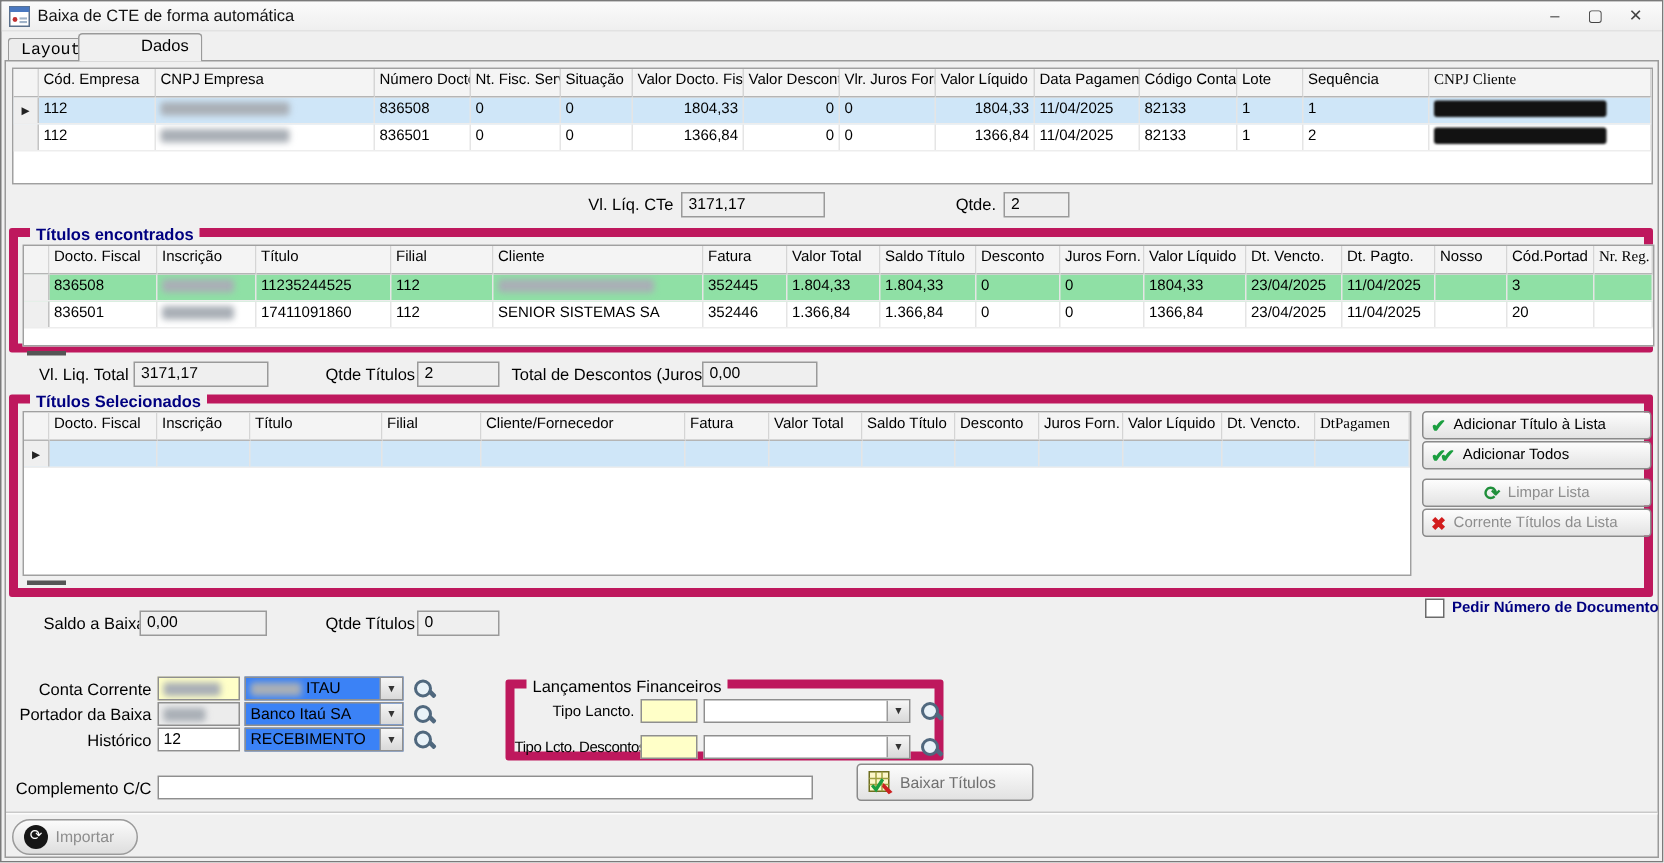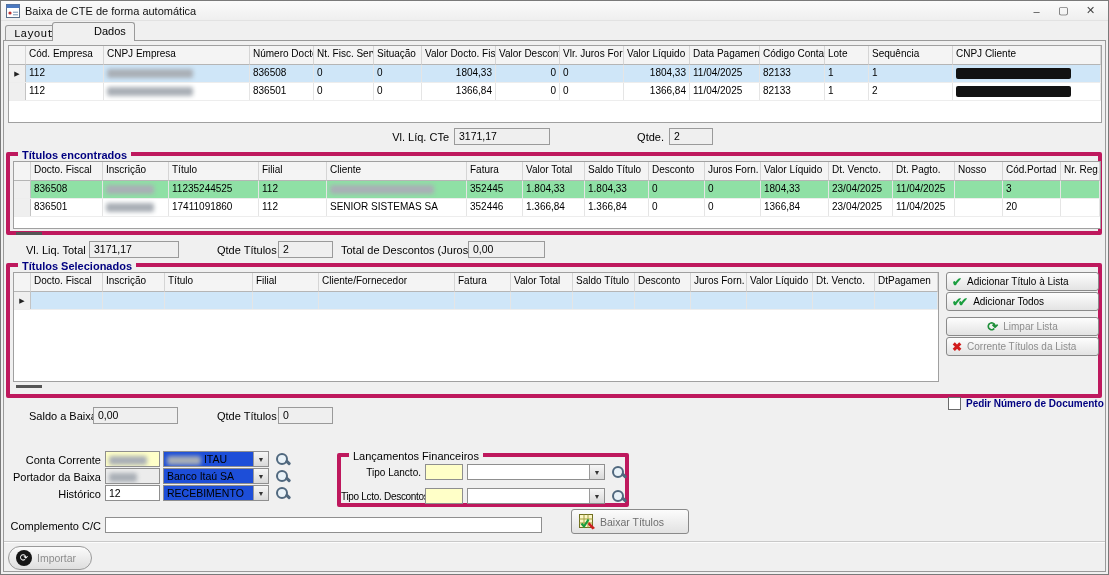--- a/index.html
+++ b/index.html
@@ -19,50 +19,50 @@
   .tab.inactive { top:24px; height:16px; }
   .tab.active { top:21px; height:19px; background:#f0f0f0; z-index:5;padding-left:41px; }
   .tabpage { position:absolute; top:39px; left:2px; right:2px; bottom:2px; border:1px solid #9a9a9a; background:#f0f0f0; }
 
   
   .grid { position:absolute; background:#fff; border:1px solid #a0a0a0; overflow:hidden; font-size:10px; }
   .gh { display:flex; height:19px; }
   .gh .gc { background:#f4f4f4; border-right:1px solid #d5d5d5; border-bottom:1px solid #b5b5b5; }
   .gr { display:flex; height:18px; border-bottom:1px solid #ededed; }
   .gc { flex:none; padding:2px 3px; overflow:hidden; white-space:nowrap; border-right:1px solid #e5e5e5; }
-  .gc.last { flex:1 1 auto; }
+  .gc.last { flex:1 1 auto;font-family:Liberation Serif, serif; }
   .gc.r { text-align:right; }
   .ind { flex:none; width:17px; background:#efefef; border-right:1px solid #c3c3c3; display:flex; align-items:center; justify-content:center; font-size:7px; color:#222; }
   .row-blue { background:#cfe6f8; }
   .row-green { background:#8fe0a5; }
 
   .g1 .c0{width:78px}.g1 .c1{width:146px}.g1 .c2{width:64px}.g1 .c3{width:60px}.g1 .c4{width:48px}
   .g1 .c5{width:74px}.g1 .c6{width:64px}.g1 .c7{width:64px}.g1 .c8{width:66px}.g1 .c9{width:70px}
   .g1 .c10{width:65px}.g1 .c11{width:44px}.g1 .c12{width:84px}
 
   .g2 .c0{width:72px}.g2 .c1{width:66px}.g2 .c2{width:90px}.g2 .c3{width:68px}.g2 .c4{width:140px}
   .g2 .c5{width:56px}.g2 .c6{width:62px}.g2 .c7{width:64px}.g2 .c8{width:56px}.g2 .c9{width:56px}
   .g2 .c10{width:68px}.g2 .c11{width:64px}.g2 .c12{width:62px}.g2 .c13{width:48px}.g2 .c14{width:58px}
 
   .g3 .c0{width:72px}.g3 .c1{width:62px}.g3 .c2{width:88px}.g3 .c3{width:66px}.g3 .c4{width:136px}
   .g3 .c5{width:56px}.g3 .c6{width:62px}.g3 .c7{width:62px}.g3 .c8{width:56px}.g3 .c9{width:56px}
   .g3 .c10{width:66px}.g3 .c11{width:62px}
 
   
-  .groupbox { position:absolute; border:4px solid #be185d; border-radius:2px; }
+  .groupbox { position:absolute; border:6px solid #be185d; border-radius:2px; }
   .gb-caption { position:absolute; top:-7px; left:8px; background:#f0f0f0; padding:0 4px; font-weight:bold; color:#000080; font-size:11px; line-height:12px; }
 
   
   .lbl { position:absolute; font-size:11px; white-space:nowrap;text-align:right; }
   .lbl.rt { text-align:right; }
   .display { position:absolute; height:17px; background:#efefef; border:1px solid #9a9a9a; padding:1px 4px; font-size:10.5px; overflow:hidden; white-space:nowrap; }
   .sfield { position:absolute; height:16px; border:1px solid #8f8f8f; background:#fff; padding:1px 3px; font-size:10.5px; overflow:hidden; white-space:nowrap; }
   .sfield.yellow { background:#ffffc8; }
   .sfield.gray { background:#ececec; }
-  .combo { position:absolute; height:16px; border:1px solid #8f8f8f; background:#1d4ed8; display:flex; align-items:stretch; overflow:hidden; }
+  .combo { position:absolute; height:16px; border:1px solid #8f8f8f; background:#3b82f6; display:flex; align-items:stretch; overflow:hidden; }
   .combo.white { background:#fff; }
   .combo .txt { flex:1; padding:1px 3px; font-size:10.5px; overflow:hidden; white-space:nowrap; }
   .combo .dd { flex:none; width:15px; background:linear-gradient(#f6f6f6,#d9d9d9); border-left:1px solid #9a9a9a; display:flex; align-items:center; justify-content:center; font-size:7px; color:#333; }
 
   .mag { position:absolute; width:15px; height:15px; }
   .mag::before { content:""; position:absolute; left:1px; top:1px; width:8px; height:8px; border:2px solid #50687e; border-radius:50%; background:#e9f2f8; }
   .mag::after { content:""; position:absolute; left:10px; top:9px; width:6px; height:3px; background:#50687e; transform:rotate(45deg); border-radius:1px; }
 
   
   .side-btn { position:absolute; left:936px; width:153px; height:19px; display:flex; align-items:center; gap:5px; padding:0 5px; background:linear-gradient(#fdfdfd,#e3e3e3); border:1px solid #8a8a8a; border-radius:3px; font-size:10px; white-space:nowrap; overflow:hidden; }

